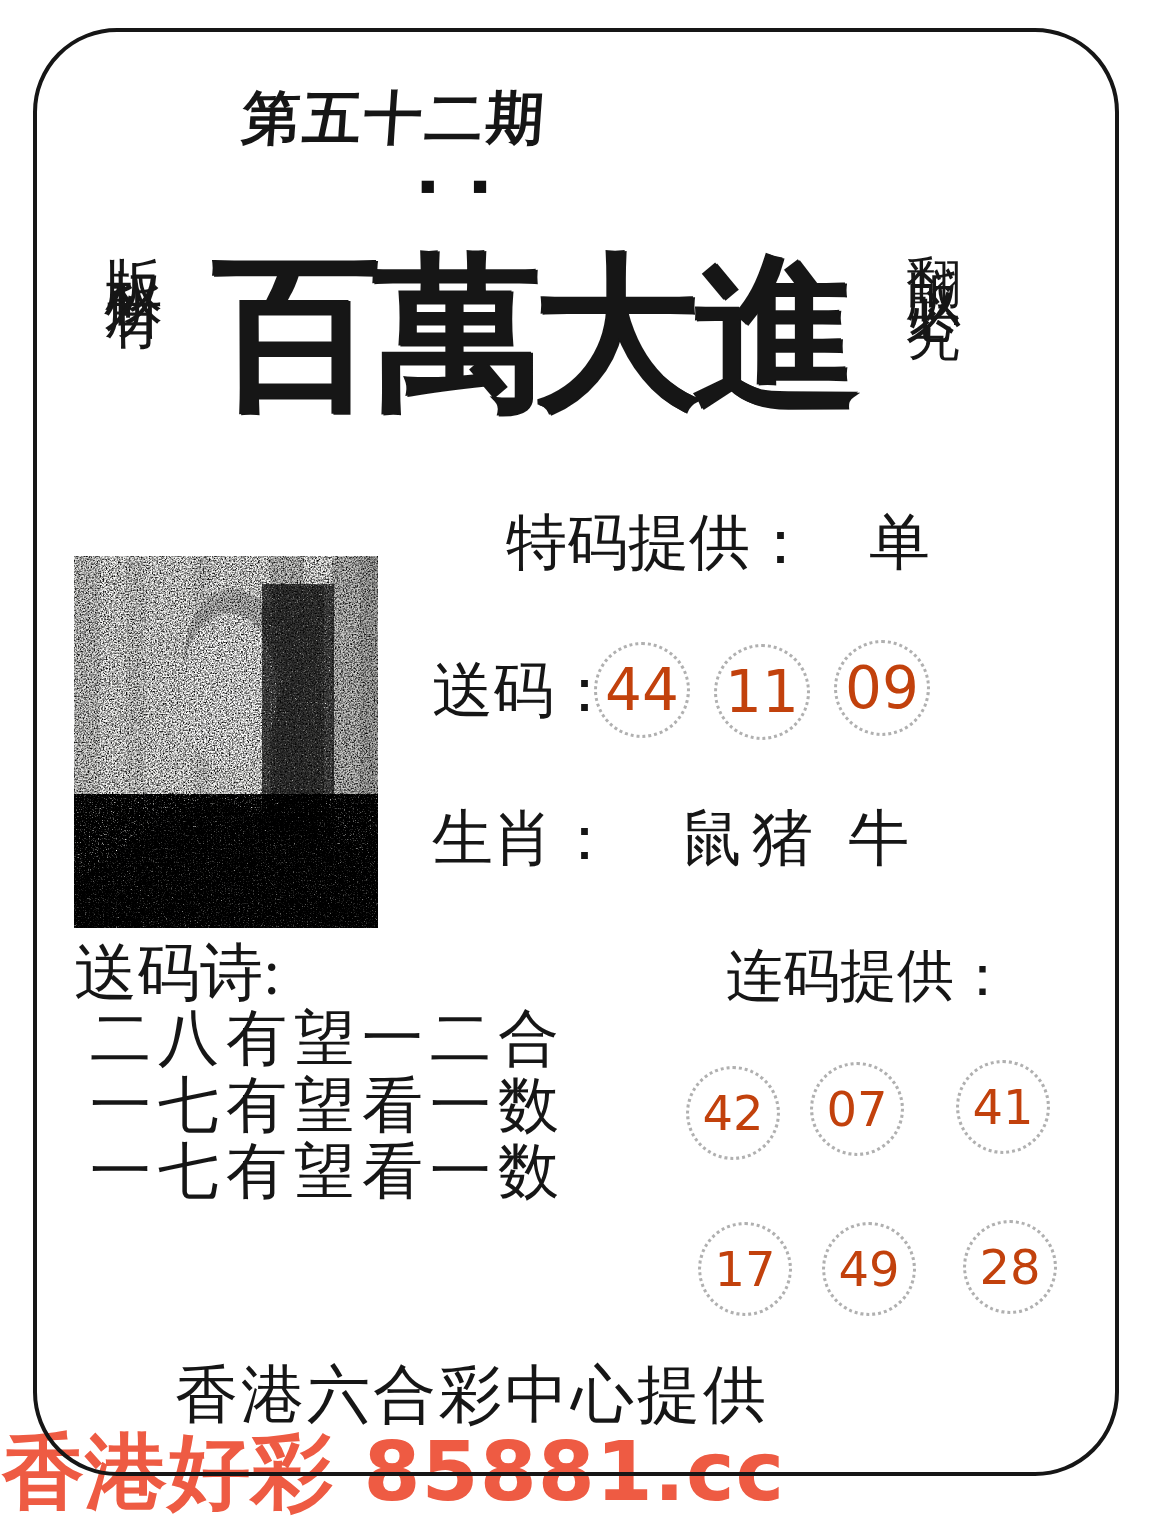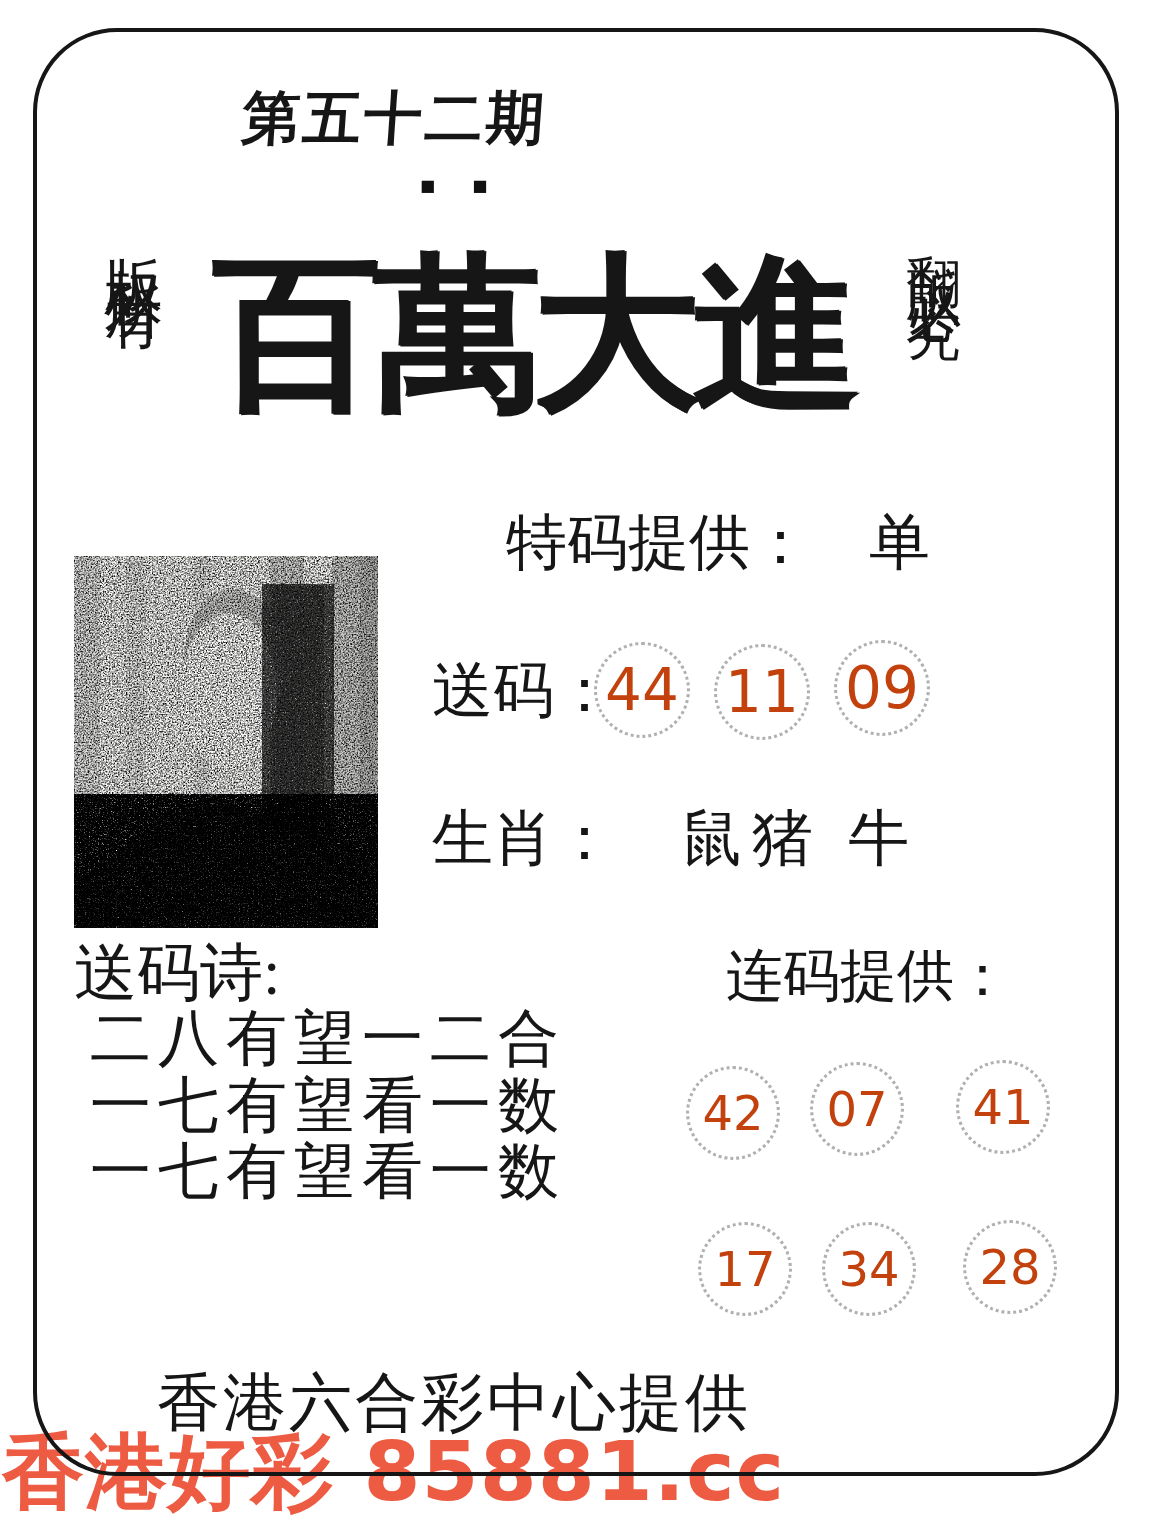--- a/index.html
+++ b/index.html
@@ -49,21 +49,21 @@
   .c-send{width:96px;height:96px;font-size:58px;}
   .c-lian{width:94px;height:94px;font-size:48px;}
   
   .poem-title{position:absolute;left:74px;top:930px;font-size:63px;z-index:2;white-space:nowrap;}
   .poem-line{position:absolute;left:90px;font-size:61px;letter-spacing:7px;z-index:2;white-space:nowrap;}
   .poem-line.l1{top:998px;}
   .poem-line.l2{top:1065px;}
   .poem-line.l3{top:1131px;}
   .lianma-label{position:absolute;left:726px;top:938px;font-size:57px;z-index:2;white-space:nowrap;}
   
-  .provider{position:absolute;left:157px;top:1352px;font-size:63px;letter-spacing:3px;z-index:2;white-space:nowrap;margin-top:8px;}
+  .provider{position:absolute;left:175px;top:1352px;font-size:63px;letter-spacing:3px;z-index:2;white-space:nowrap;}
   .watermark{
     position:absolute;left:2px;top:1418px;z-index:1;font-size:82px;font-weight:800;
     color:#ee5b43;font-family:"DejaVu Sans",sans-serif;letter-spacing:1px;white-space:nowrap;
   }
   
   .photo{position:absolute;left:74px;top:556px;width:304px;height:372px;z-index:2;}
 </style>
 </head>
 <body>
 
@@ -141,21 +141,21 @@
   <div class="circle c-lian" style="left:810px;top:1062px;">
     <span>07</span>
   </div>
   <div class="circle c-lian" style="left:956px;top:1060px;">
     <span>41</span>
   </div>
   <div class="circle c-lian" style="left:698px;top:1222px;">
     <span>17</span>
   </div>
   <div class="circle c-lian" style="left:822px;top:1222px;">
-    <span>34</span>
+    <span>49</span>
   </div>
   <div class="circle c-lian" style="left:963px;top:1220px;">
     <span>28</span>
   </div>
 
   <div class="provider">香港六合彩中心提供</div>
 
 </div>
 
 </body></html>

